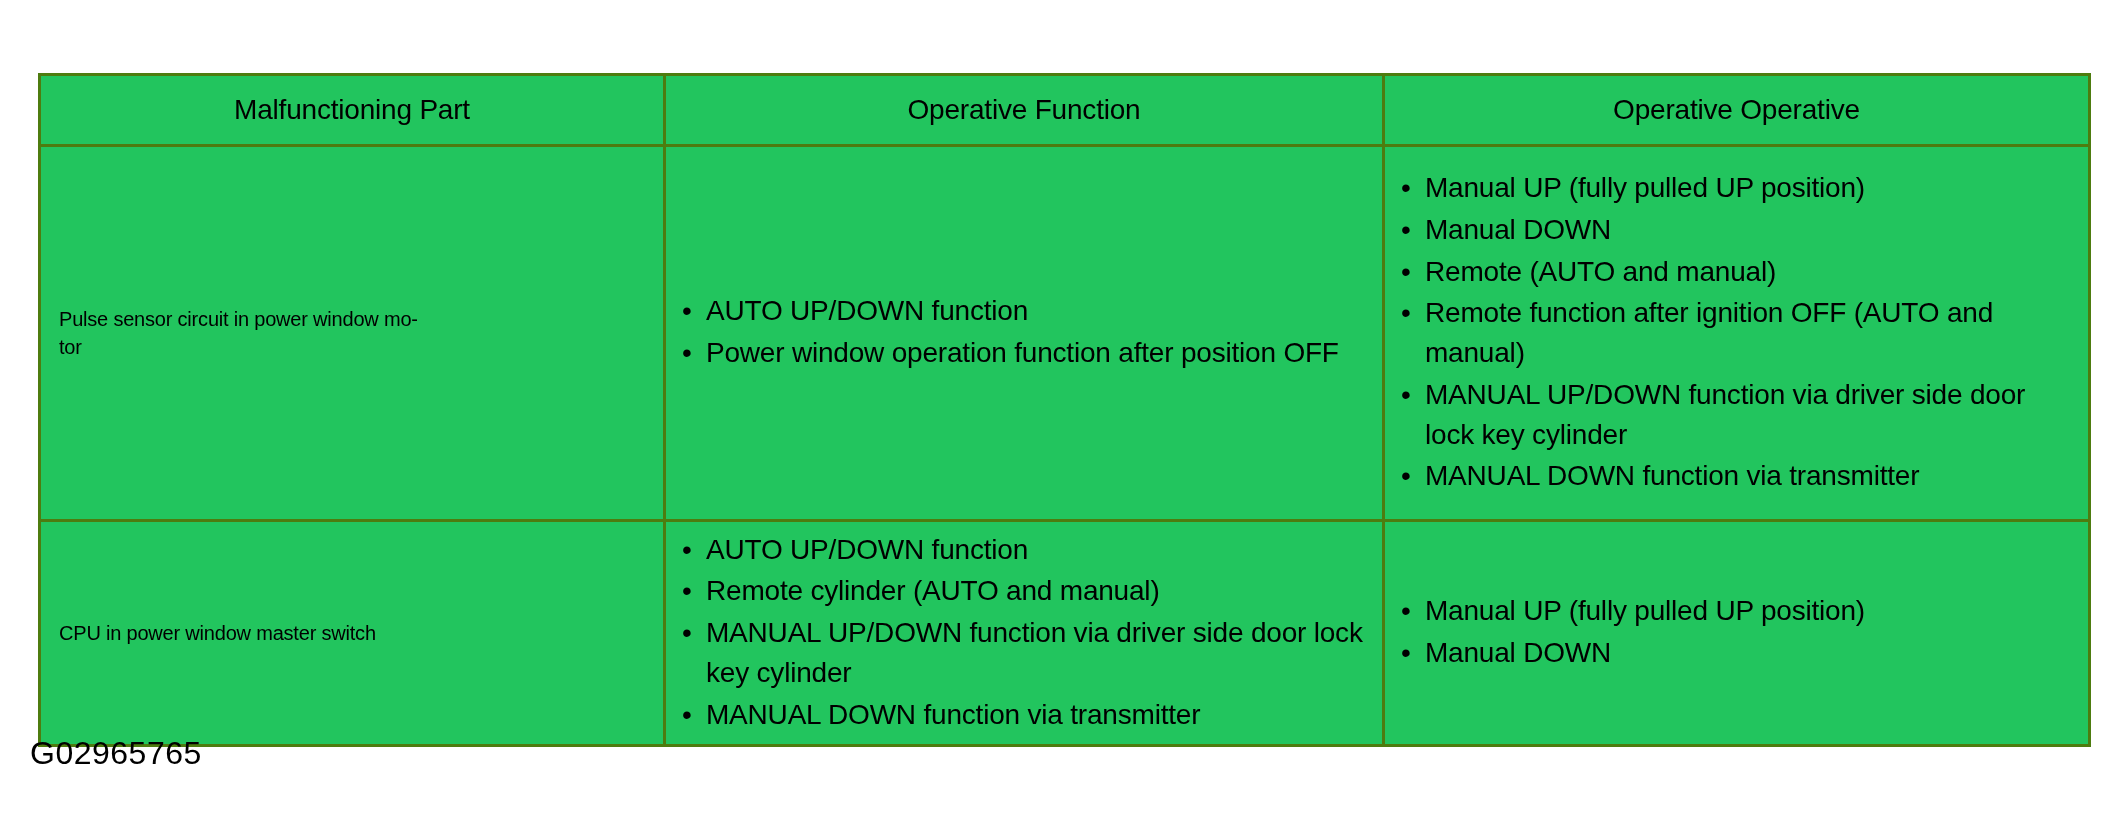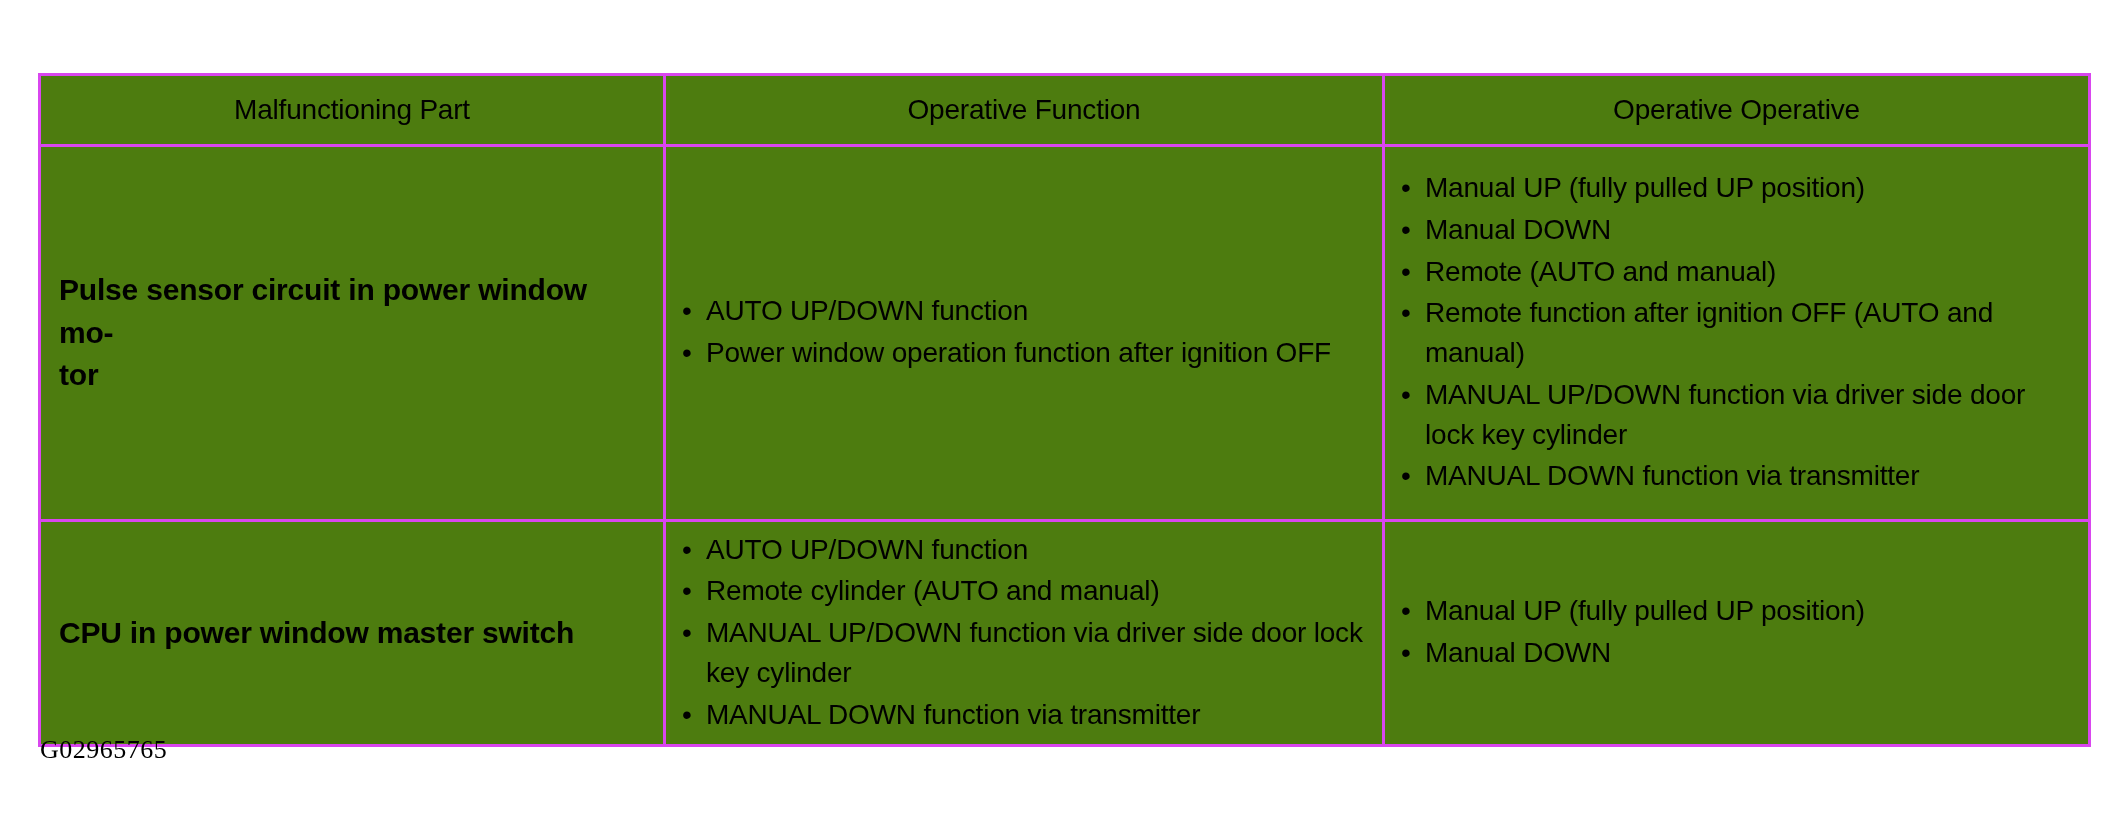--- a/index.html
+++ b/index.html
@@ -31,40 +31,39 @@
     border-collapse: collapse;
     width: 2050px;
     table-layout: fixed;
     background: #ffffff;
   }
   table.spec col.c1 { width: 625px; }
   table.spec col.c2 { width: 719px; }
   table.spec col.c3 { width: 706px; }
 
   table.spec th, table.spec td {
-    border: 3px solid #d946ef;
+    border: 3px solid #4d7c0f;
     vertical-align: middle;
     padding: 0;
-    background: #4d7c0f;
+    background: #22c55e;
   }
   table.spec thead th {
     text-align: center;
     font-weight: normal;
     font-size: 28px;
     line-height: 1.2;
     height: 56px;
     padding: 6px 10px;
     letter-spacing: -0.2px;
   }
   .plain-text {
-    font-size: 30px;
+    font-size: 20px;
     line-height: 1.42;
     letter-spacing: -0.2px;
     padding: 10px 18px;
-    font-weight: bold;
   }
   ul.bullets {
     list-style: none;
     margin: 0;
     padding: 6px 10px 6px 14px;
   }
   ul.bullets li {
     position: relative;
     font-size: 28px;
     line-height: 1.42;
@@ -77,25 +76,25 @@
     left: 2px;
     top: 0;
     font-size: 28px;
     line-height: 1.42;
   }
   .row-tall td { height: 372px; }
   .row-short td { height: 222px; }
 
   .figure-code {
     position: absolute;
-    left: 40px;
+    left: 30px;
     top: 735px;
-    font-size: 26px;
+    font-size: 32px;
     letter-spacing: 0.5px;
-    font-family: Liberation Serif, serif;
+    font-family: Liberation Sans, sans-serif;
   }
 </style>
 </head>
 <body>
 
 <div class="page">
 
   <div class="table-wrap">
     <table class="spec">
       <colgroup>
@@ -111,21 +110,21 @@
         </tr>
       </thead>
       <tbody>
         <tr class="row-tall">
           <td>
             <div class="plain-text">Pulse sensor circuit in power window mo-<br>tor</div>
           </td>
           <td>
             <ul class="bullets">
                 <li><span class="bul">•</span><span>AUTO UP/DOWN function</span></li>
-                <li><span class="bul">•</span><span>Power window operation function after ignition OFF</span></li>
+                <li><span class="bul">•</span><span>Power window operation function after position OFF</span></li>
               </ul>
           </td>
           <td>
             <ul class="bullets">
                 <li><span class="bul">•</span><span>Manual UP (fully pulled UP position)</span></li>
                 <li><span class="bul">•</span><span>Manual DOWN</span></li>
                 <li><span class="bul">•</span><span>Remote (AUTO and manual)</span></li>
                 <li><span class="bul">•</span><span>Remote function after ignition OFF (AUTO and manual)</span></li>
                 <li><span class="bul">•</span><span>MANUAL UP/DOWN function via driver side door lock key cylinder</span></li>
                 <li><span class="bul">•</span><span>MANUAL DOWN function via transmitter</span></li>

